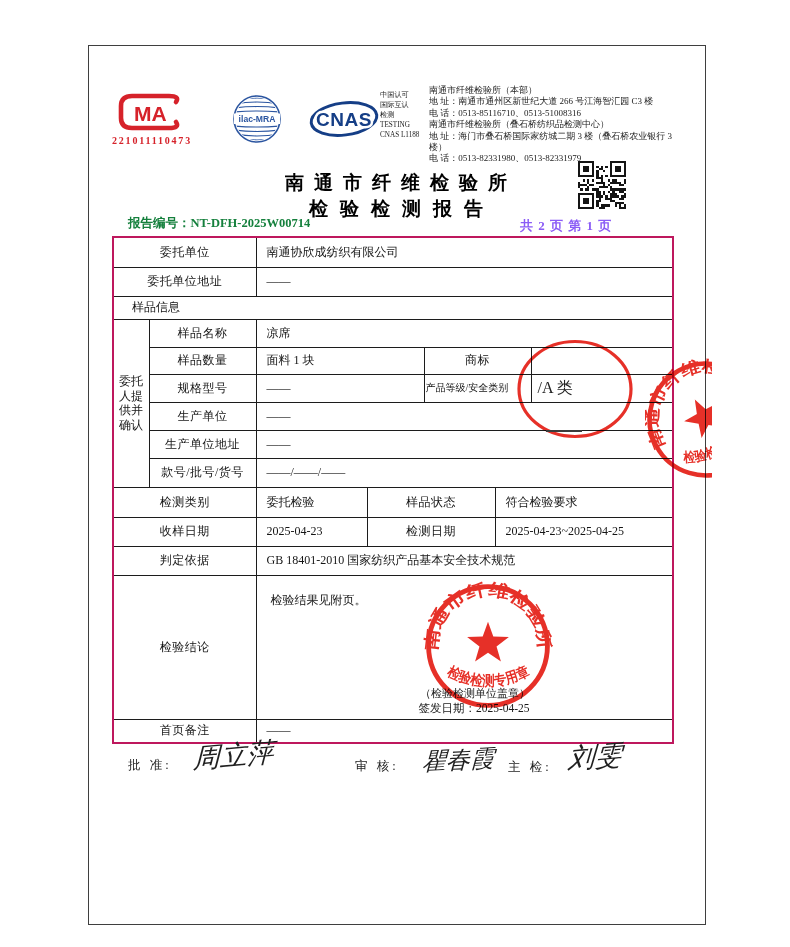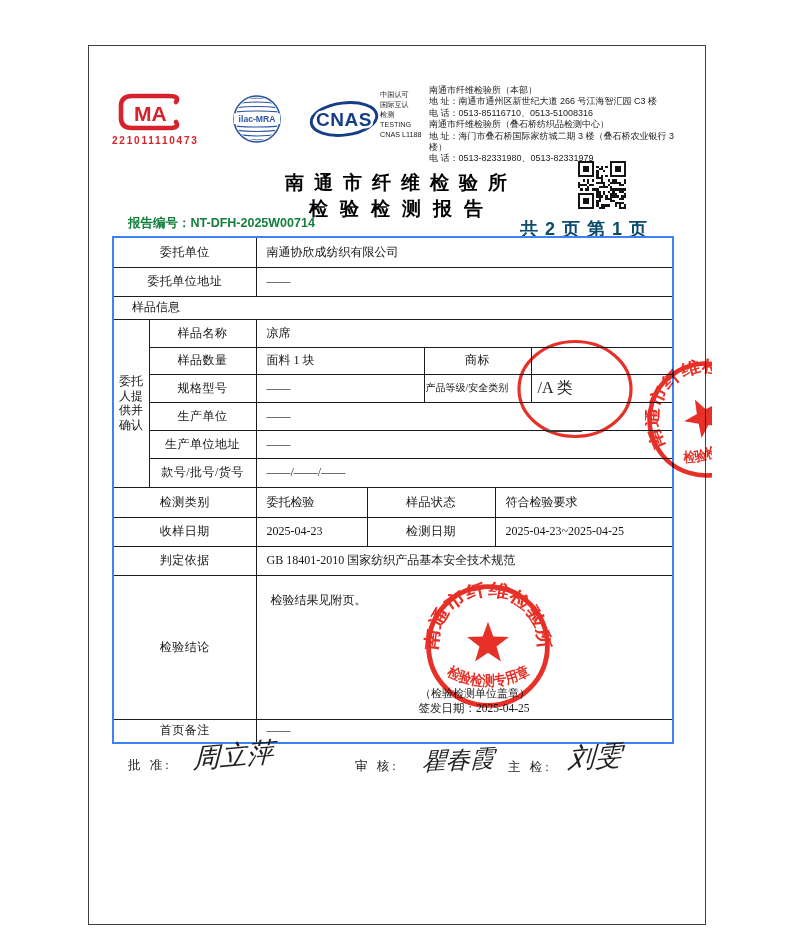--- a/index.html
+++ b/index.html
@@ -1,34 +1,34 @@
 <!DOCTYPE html>
 <html><head>
 <meta charset="utf-8">
 <style>
   html,body{margin:0;padding:0;background:#fff}
   .screen{position:relative;width:790px;height:947px;background:#fff;overflow:hidden;
           font-family:"Liberation Serif","DejaVu Serif",serif;color:#111}
   .abs{position:absolute}
-  .sans{font-family:Liberation Sans, sans-serif}
+  .sans{font-family:Liberation Serif, serif}
   .page-border{left:88px;top:45px;width:616px;height:878px;border:1px solid #3f3f3f}
 
   .cert-lines{left:380px;top:90px;width:48px;font-size:7.2px;line-height:10px;color:#222}
   .org-lines{left:429px;top:85px;width:255px;font-size:9px;line-height:11.4px;color:#1b1b1b}
 
   .title1{left:88px;top:170px;width:616px;text-align:center;font-size:19px;font-weight:bold;
           letter-spacing:10px;text-indent:10px;color:#000}
   .title2{left:88px;top:196px;width:616px;text-align:center;font-size:19px;font-weight:bold;
           letter-spacing:12px;text-indent:12px;color:#000}
   .repno{left:128px;top:215px;font-size:12.5px;font-weight:bold;color:#15803d}
-  .pginfo{left:520px;top:217px;width:132px;font-size:18px;font-weight:bold;letter-spacing:1px;color:#0c4a6e}
+  .pginfo{left:520px;top:217px;width:132px;font-size:13px;font-weight:bold;letter-spacing:1px;color:#8b5cf6}
 
   .tblwrap{left:112px;top:236px}
   .rpt{border-collapse:collapse;table-layout:fixed;width:560px;font-size:12px;color:#151515}
-  .rpt{border:2px solid #3b82f6}
+  .rpt{border:2px solid #be185d}
   .rpt td{border:1px solid #1c1c1c;padding:0 3px;vertical-align:middle}
   .rpt td.lbl{text-align:center;letter-spacing:0.5px}
   .rpt td.val{padding-left:10px}
   .rpt td.vert{padding:4px 5px;line-height:14.5px;word-break:break-all;text-align:left}
   .rpt td.small{font-size:10px;padding:0 1px;text-align:left}
   .rpt td.grade{font-size:16px;padding-left:6px;color:#222}
   .rpt td.topv{vertical-align:top;padding:16px 0 0 14px}
 
   .sealnote{left:402px;top:686px;width:146px;text-align:center;font-size:11px;color:#222}
   .issue{left:398px;top:701px;width:152px;text-align:center;font-size:11.5px;color:#1a1a1a}

